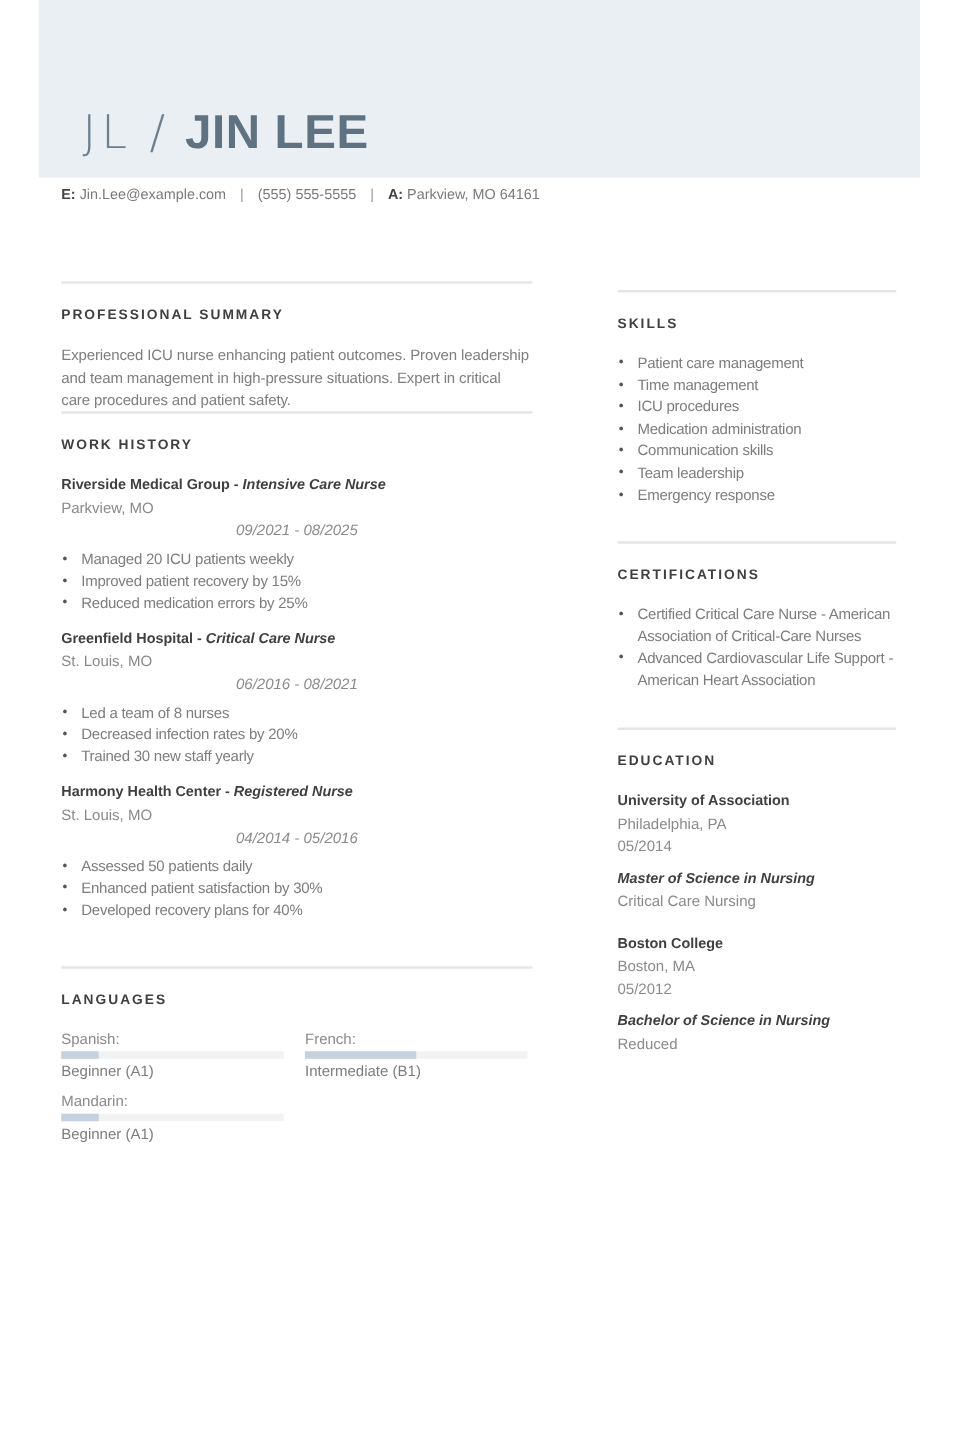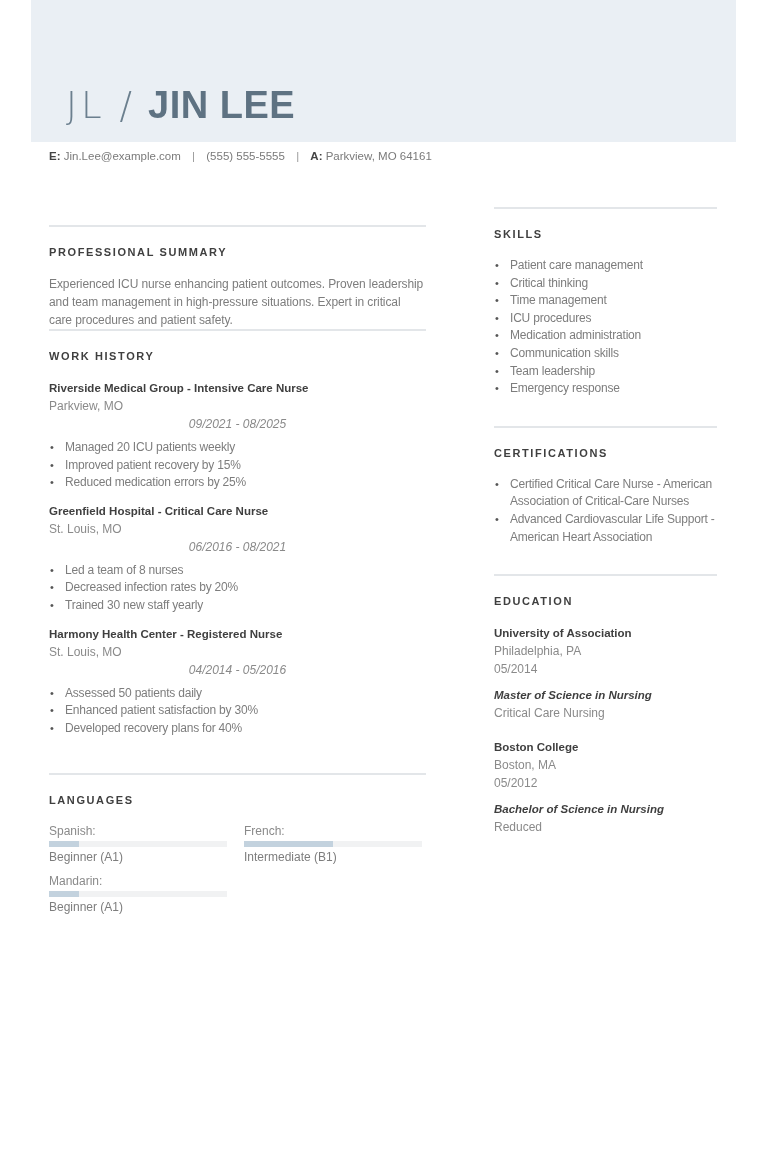--- a/index.html
+++ b/index.html
@@ -19,32 +19,32 @@
     .slash { font-family: "DejaVu Sans", sans-serif; font-weight: 200; font-size: 37px; margin: 0 16px 0 14px; color: #6b7f8e; }
     .fullname { font-family: "Liberation Sans", sans-serif; font-weight: 700; font-size: 38px; letter-spacing: 0.5px; color: #5e7282; }
 
     .contact-line {
       position: absolute; left: 49px; top: 150px; font-size: 11.5px; color: #7a7a7a; white-space: nowrap;
     }
     .contact-line .lbl { font-weight: 700; color: #444; }
     .contact-line .sep { margin: 0 8px; color: #999; }
 
     .col-left { position: absolute; left: 49px; top: 225px; width: 377px; }
-    .col-right { position: absolute; left: 494px; top: 207px; width: 223px; }
+    .col-right { position: absolute; left: 494px; top: 232px; width: 223px; }
 
     .divider { height: 2px; background: #e3e6e9; width: 100%; }
     .section-title {
       font-size: 11px; font-weight: 700; letter-spacing: 1.6px; color: #3f3f3f;
       margin-top: 19px; margin-bottom: 17px; text-transform: uppercase;
     }
     .summary { font-size: 12px; line-height: 18px; color: #7d7d7d; letter-spacing: -0.1px; }
 
     .job { margin-bottom: 10px; }
     .job-title { font-size: 11.5px; font-weight: 700; color: #3f3f3f; line-height: 18px; }
-    .job-title .role { }
+    .job-title .role { font-style: italic; }
     .job-meta { font-size: 12px; color: #8a8a8a; line-height: 18px; }
     .job-meta.date { font-style: italic; text-align: center; }
 
     ul.bullets { list-style: none; margin-top: 6px; }
     ul.bullets li { position: relative; padding-left: 16px; font-size: 12px; line-height: 17.6px; color: #7d7d7d; letter-spacing: -0.2px; }
     ul.bullets li::before { content: "\2022"; position: absolute; left: 1px; top: 0; color: #555; font-size: 11px; }
 
     .work-section { margin-bottom: 36px; }
 
     .lang-grid { display: grid; grid-template-columns: 178px 178px; column-gap: 17px; row-gap: 8px; }
@@ -161,21 +161,20 @@
   </section>
 </div>
 
 <div class="col-right">
 
   <section class="right-section">
     <div class="divider"></div>
     <h2 class="section-title">SKILLS</h2>
     <ul class="bullets">
       <li>Patient care management</li>
-      <li>Critical thinking</li>
       <li>Time management</li>
       <li>ICU procedures</li>
       <li>Medication administration</li>
       <li>Communication skills</li>
       <li>Team leadership</li>
       <li>Emergency response</li>
     </ul>
   </section>
 
   <section class="right-section">

